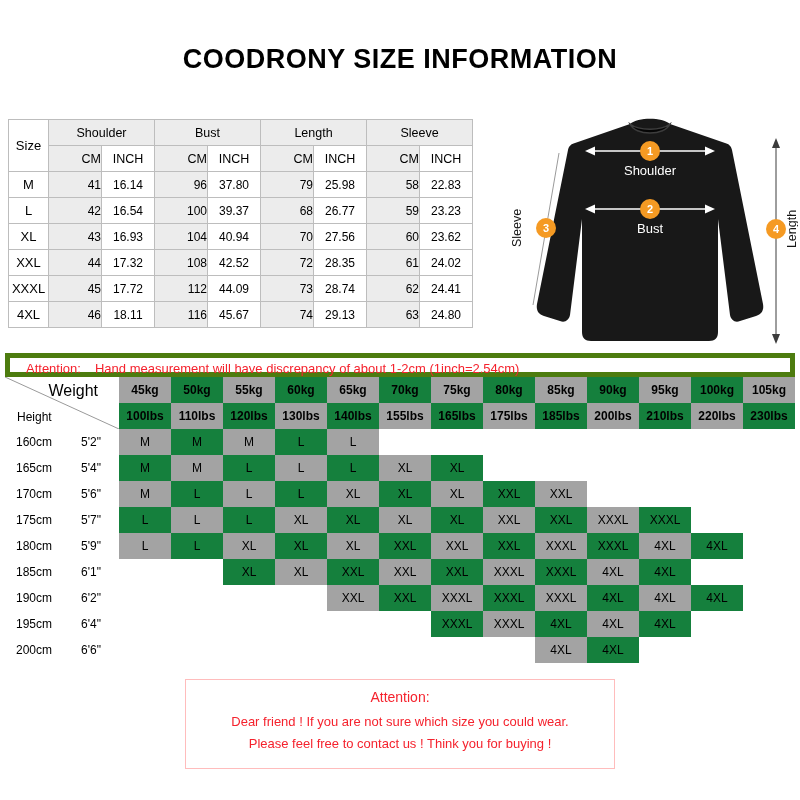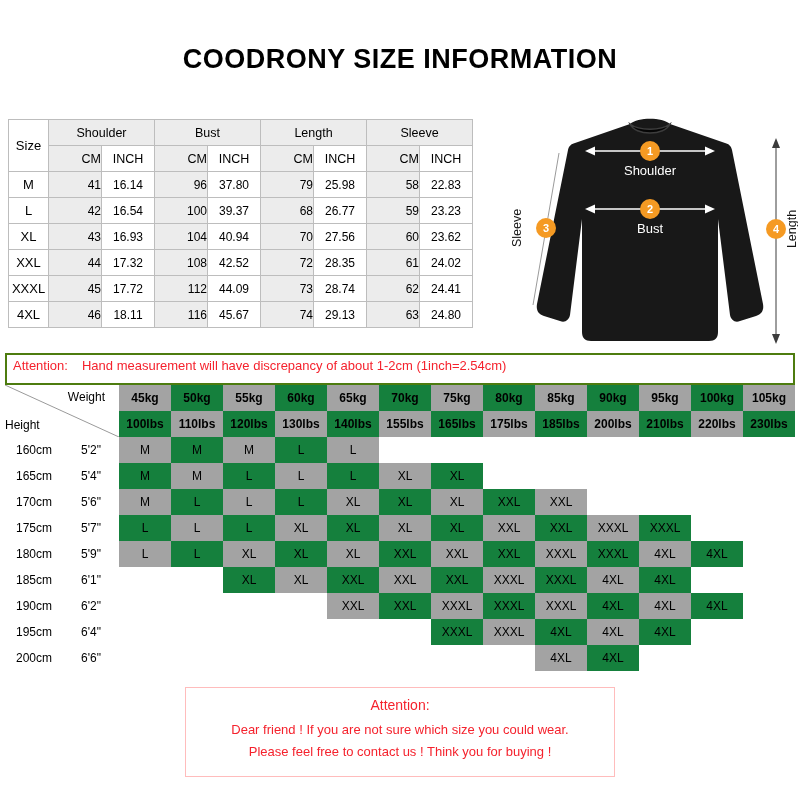--- a/index.html
+++ b/index.html
@@ -28,42 +28,42 @@
 
   
   .shirt-wrap { position: absolute; right: 2px; top: 12px; width: 296px; height: 240px; }
   .shirt-wrap text { font-family: "Liberation Sans", sans-serif; }
   .num  { fill: #fff; font-size: 11px; font-weight: bold; text-anchor: middle; }
   .wlbl { fill: #fff; font-size: 13px; text-anchor: middle; }
   .blbl { fill: #161616; font-size: 12.5px; text-anchor: middle; }
 
   
   .attn1 {
-    margin: 12px 5px 0 5px; border: 2px solid #4d7c0f;
-    color: #f5222d; font-size: 13px; height: 32px; line-height: 22px; padding-left: 6px;
+    margin: 12px 5px 0 5px; border: 5px solid #4d7c0f;
+    color: #f5222d; font-size: 13px; height: 24px; line-height: 22px; padding-left: 16px;
     white-space: nowrap;
   }
   .attn1 .lbl { margin-right: 14px; }
 
   
   .chart-title { margin: 14px 0 8px 0; text-align: center; font-size: 17px; font-weight: bold; }
   .chart { border-collapse: collapse; margin: 0 5px; table-layout: fixed; width: 790px; }
   .chart td {
     height: 26px; padding: 0; text-align: center; vertical-align: middle;
     font-size: 12px; overflow: hidden; white-space: nowrap;
   }
   .chart td.dk { background: #a3a3a3; }
   .chart td.lt { background: #15803d; }
   .chart td.bold { font-weight: bold; }
   .chart td.hcol { background: #fff; }
   .chart td.empty { background: #fff; }
   .chart td.diag { position: relative; background: #fff; }
   .diag .dline { position: absolute; left: 0; top: 0; }
-  .diag .wlab { position: absolute; right: 14px; top: 5px; font-size: 12px; }
-  .diag .hlab { position: absolute; left: 0; bottom: 5px; font-size: 12px; }
+  .diag .wlab { position: absolute; right: 21px; top: 5px; font-size: 16px; }
+  .diag .hlab { position: absolute; left: 12px; bottom: 5px; font-size: 12px; }
 
   
   .footer {
     width: 430px; margin: 16px auto 0 auto; border: 1px solid #ffbcbc;
     color: #f5222d; text-align: center; padding: 6px 8px 10px 8px;
   }
   .footer .ft-title { font-size: 14px; margin: 3px 0 9px 0; }
   .footer .ft-line { font-size: 13px; margin: 7px 0; }
 </style>
 </head>

